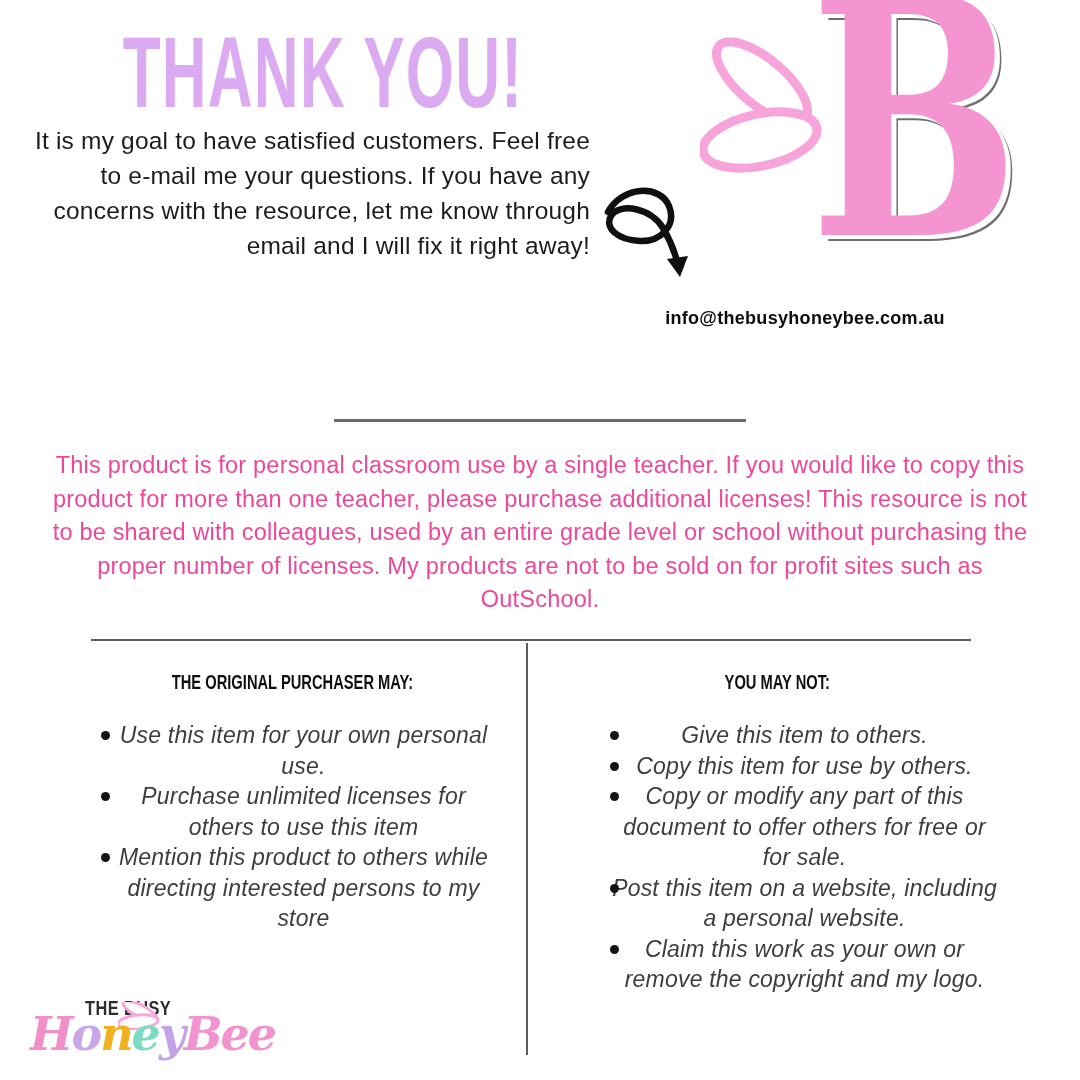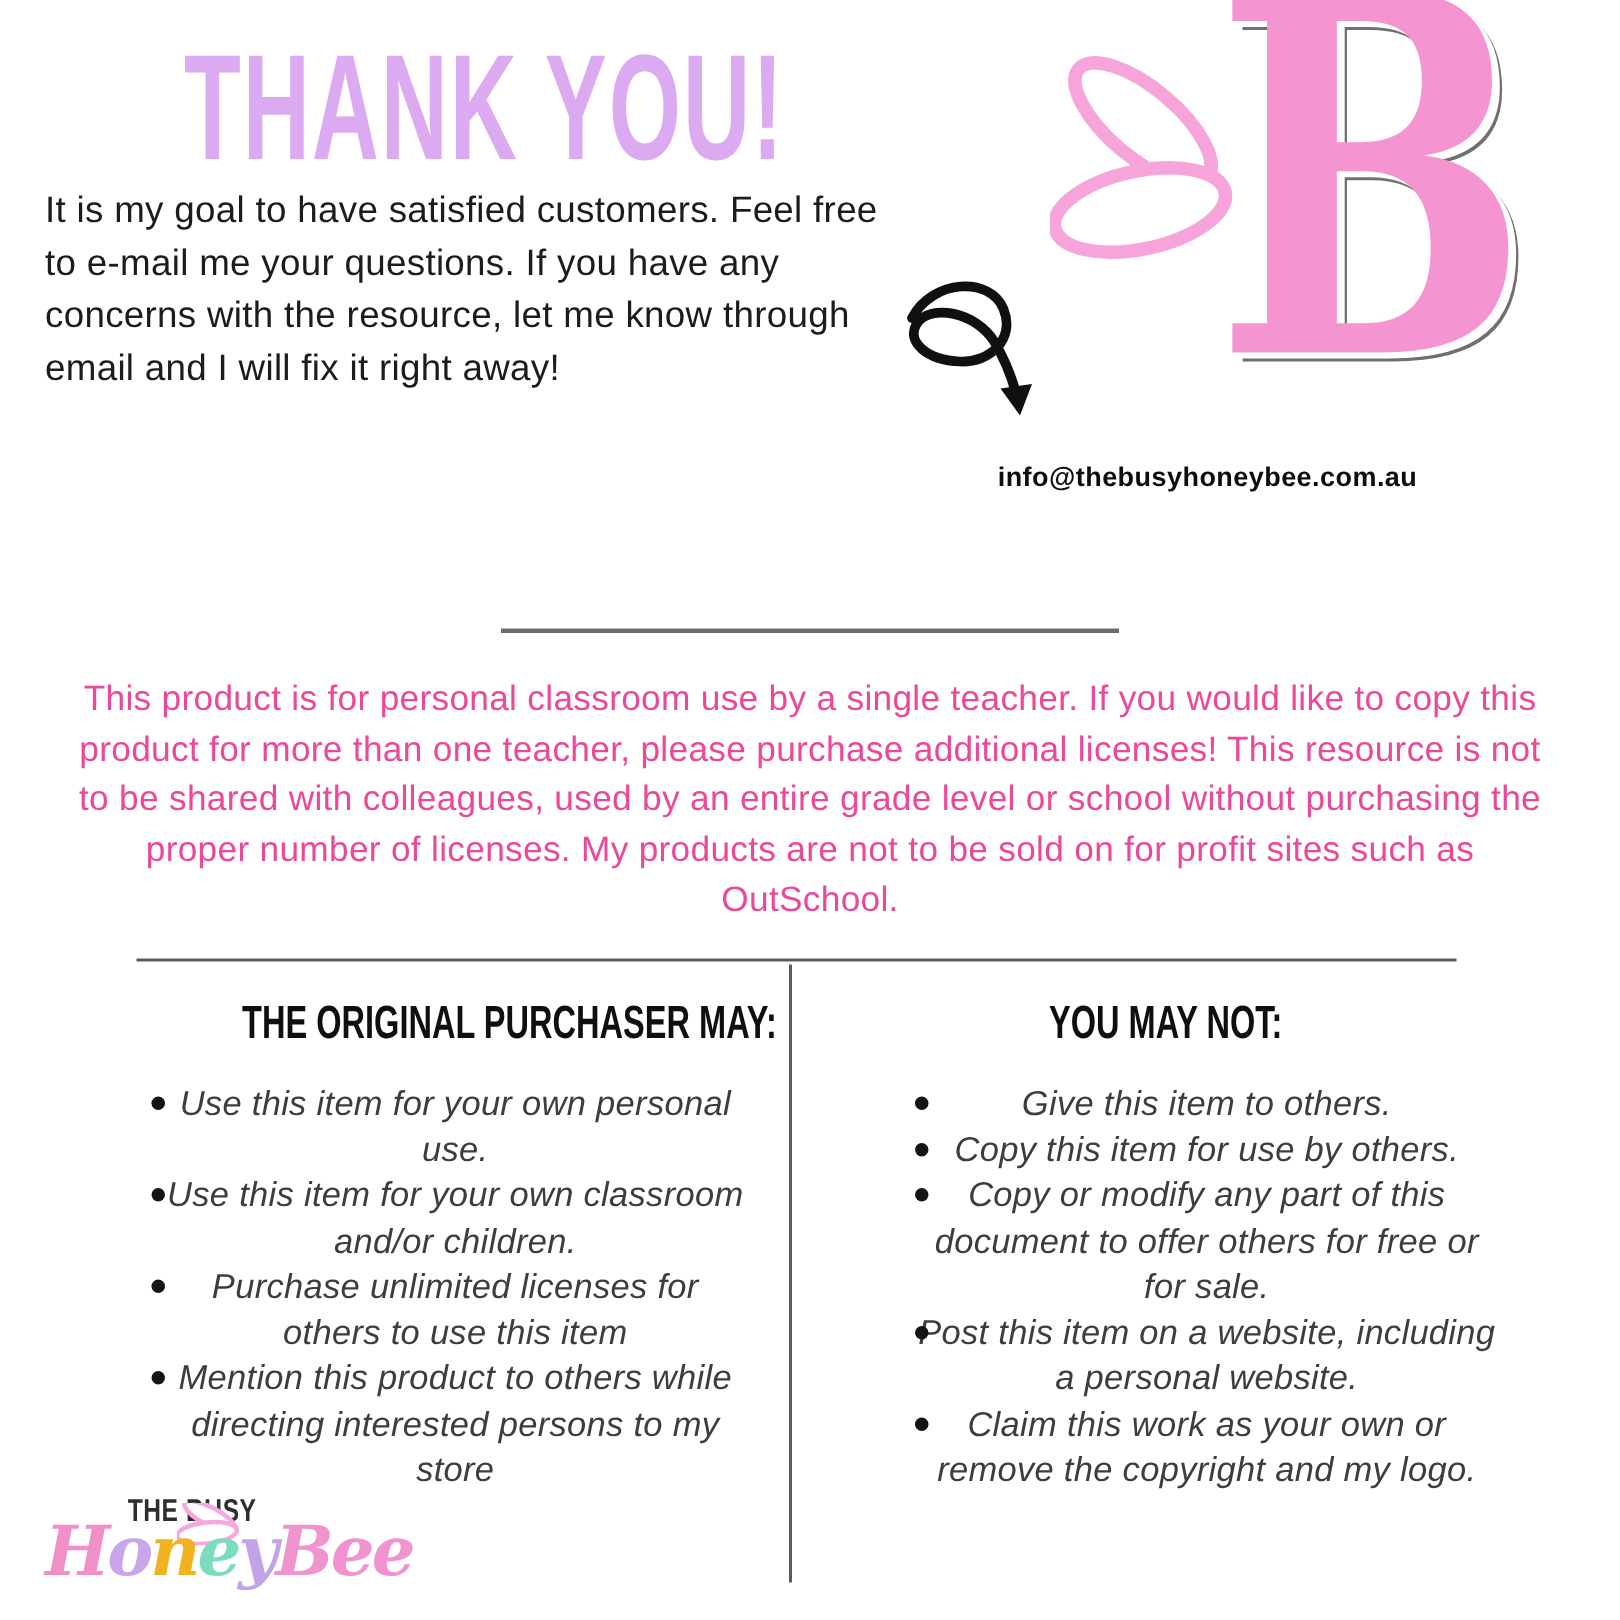--- a/index.html
+++ b/index.html
@@ -5,21 +5,21 @@
   html,body{margin:0;padding:0;background:#ffffff;}
   body{width:1080px;height:1080px;font-family:"Liberation Sans",sans-serif;color:#1f1f1f;position:relative;overflow:hidden;}
   .page{position:absolute;inset:0;background:#ffffff;}
 
   .cond{display:inline-block;transform:scaleX(0.72);transform-origin:50% 50%;white-space:nowrap;font-weight:700;}
 
   
   .thank-title{position:absolute;left:0;top:22px;width:620px;margin:0;text-align:center;
     font-size:100px;line-height:100px;letter-spacing:2px;}
   .thank-title .cond{transform:scaleX(0.62);}
-  .thank-body{position:absolute;left:30px;top:123px;width:560px;margin:0;text-align:left;
+  .thank-body{position:absolute;left:30px;top:123px;width:560px;margin:0;text-align:right;
     font-size:24.5px;line-height:35px;color:#1c1c1c;letter-spacing:0.2px;}
 
   
   .arrow{position:absolute;left:596px;top:182px;width:100px;height:96px;}
 
   
   .blogo{position:absolute;left:700px;top:12px;width:300px;height:290px;}
   .bwings{position:absolute;left:0;top:8px;width:160px;height:160px;}
   .bletter{position:absolute;left:110px;top:-58px;font-family:"DejaVu Serif",serif;font-weight:700;
     font-size:330px;line-height:330px;transform:scaleX(0.75);transform-origin:0 50%;
@@ -35,21 +35,21 @@
   .terms-underline{position:absolute;left:334px;top:419px;width:412px;height:3px;background:#6b6b6b;}
   .terms-body{position:absolute;left:40px;top:449px;width:1000px;margin:0;text-align:center;
     font-size:23.5px;line-height:33.5px;color:#ec4899;letter-spacing:0.2px;}
 
   
   .hrule{position:absolute;left:91px;top:639px;width:880px;height:2px;background:#5c5c5c;}
   .vrule{position:absolute;left:526px;top:643px;width:2px;height:412px;background:#5c5c5c;}
 
   
   .col{position:absolute;top:664px;}
-  .col h3{margin:0;text-align:center;font-size:31px;line-height:36px;color:#0f0f0f;}
+  .col h3{margin:0;text-align:center;font-size:21px;line-height:36px;color:#0f0f0f;}
   .col h3 .cond{transform:scaleX(0.70);}
   .col ul{list-style:none;margin:20px 0 0 0;padding:0;}
   .col li{position:relative;text-align:center;font-size:23px;line-height:30.5px;color:#3d3d3d;letter-spacing:0.2px;font-style:italic;}
   .dot{position:absolute;top:11px;width:9px;height:9px;border-radius:50%;background:#141414;}
   .col-left{left:85px;width:415px;}
   .col-left li{padding-left:22px;}
   .col-left .dot{left:16px;}
   .col-right{left:552px;width:450px;}
   .col-right li{padding-left:55px;}
   .col-right .dot{left:58px;}
@@ -90,21 +90,20 @@
 
   <p class="terms-body">This product is for personal classroom use by a single teacher. If you would like to copy this product for more than one teacher, please purchase additional licenses! This resource is not to be shared with colleagues, used by an entire grade level or school without purchasing the proper number of licenses. My products are not to be sold on for profit sites such as OutSchool.</p>
 
   <div class="hrule"></div>
   <div class="vrule"></div>
 
   <section class="col col-left">
     <h3><span class="cond">THE ORIGINAL PURCHASER MAY:</span></h3>
     <ul>
       <li><span class="dot"></span><span class="li-text">Use this item for your own personal use.</span></li>
-      <li><span class="dot"></span><span class="li-text">Use this item for your own classroom and/or children.</span></li>
       <li><span class="dot"></span><span class="li-text">Purchase unlimited licenses for others to use this item</span></li>
       <li><span class="dot"></span><span class="li-text">Mention this product to others while directing interested persons to my store</span></li>
     </ul>
   </section>
 
   <section class="col col-right">
     <h3><span class="cond">YOU MAY NOT:</span></h3>
     <ul>
       <li><span class="dot"></span><span class="li-text">Give this item to others.</span></li>
       <li><span class="dot"></span><span class="li-text">Copy this item for use by others.</span></li>

